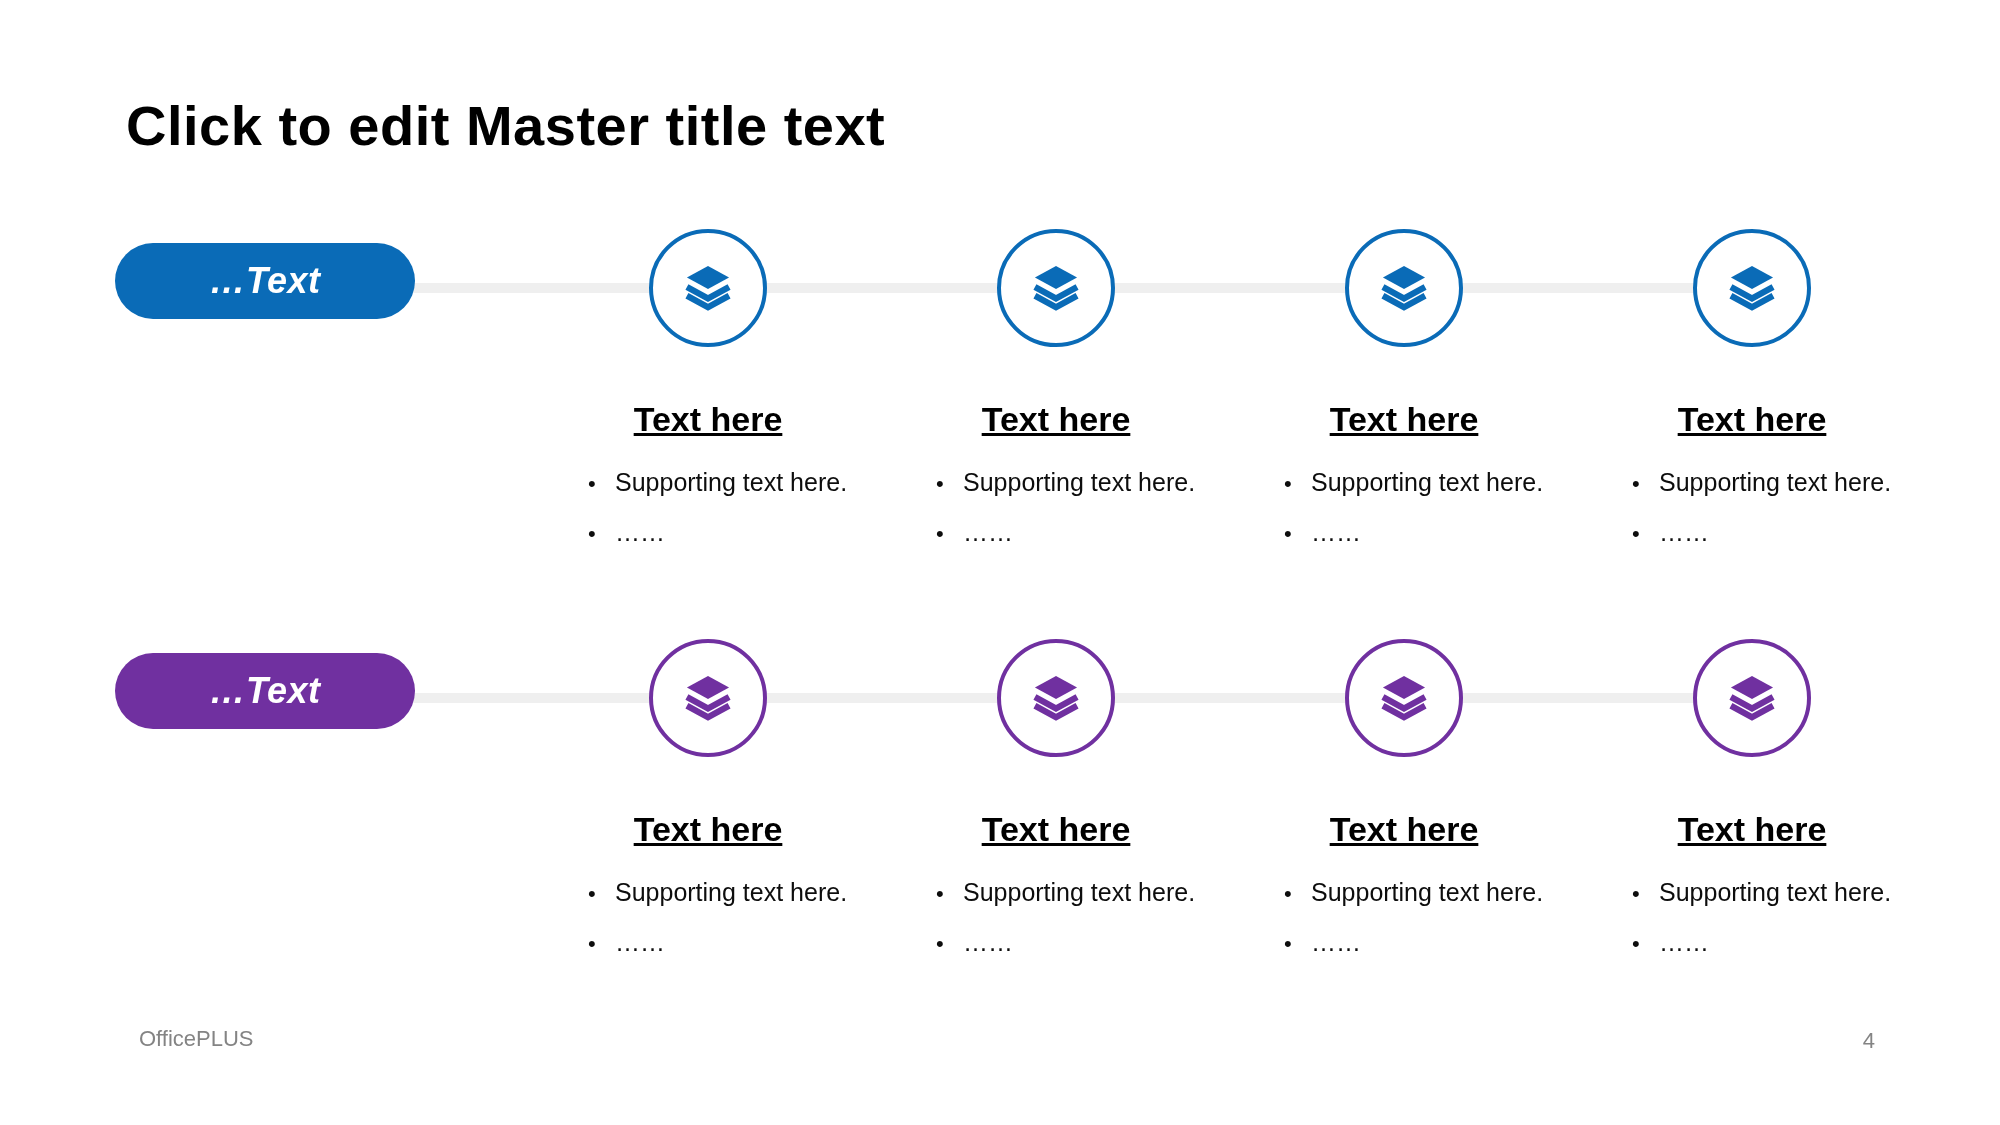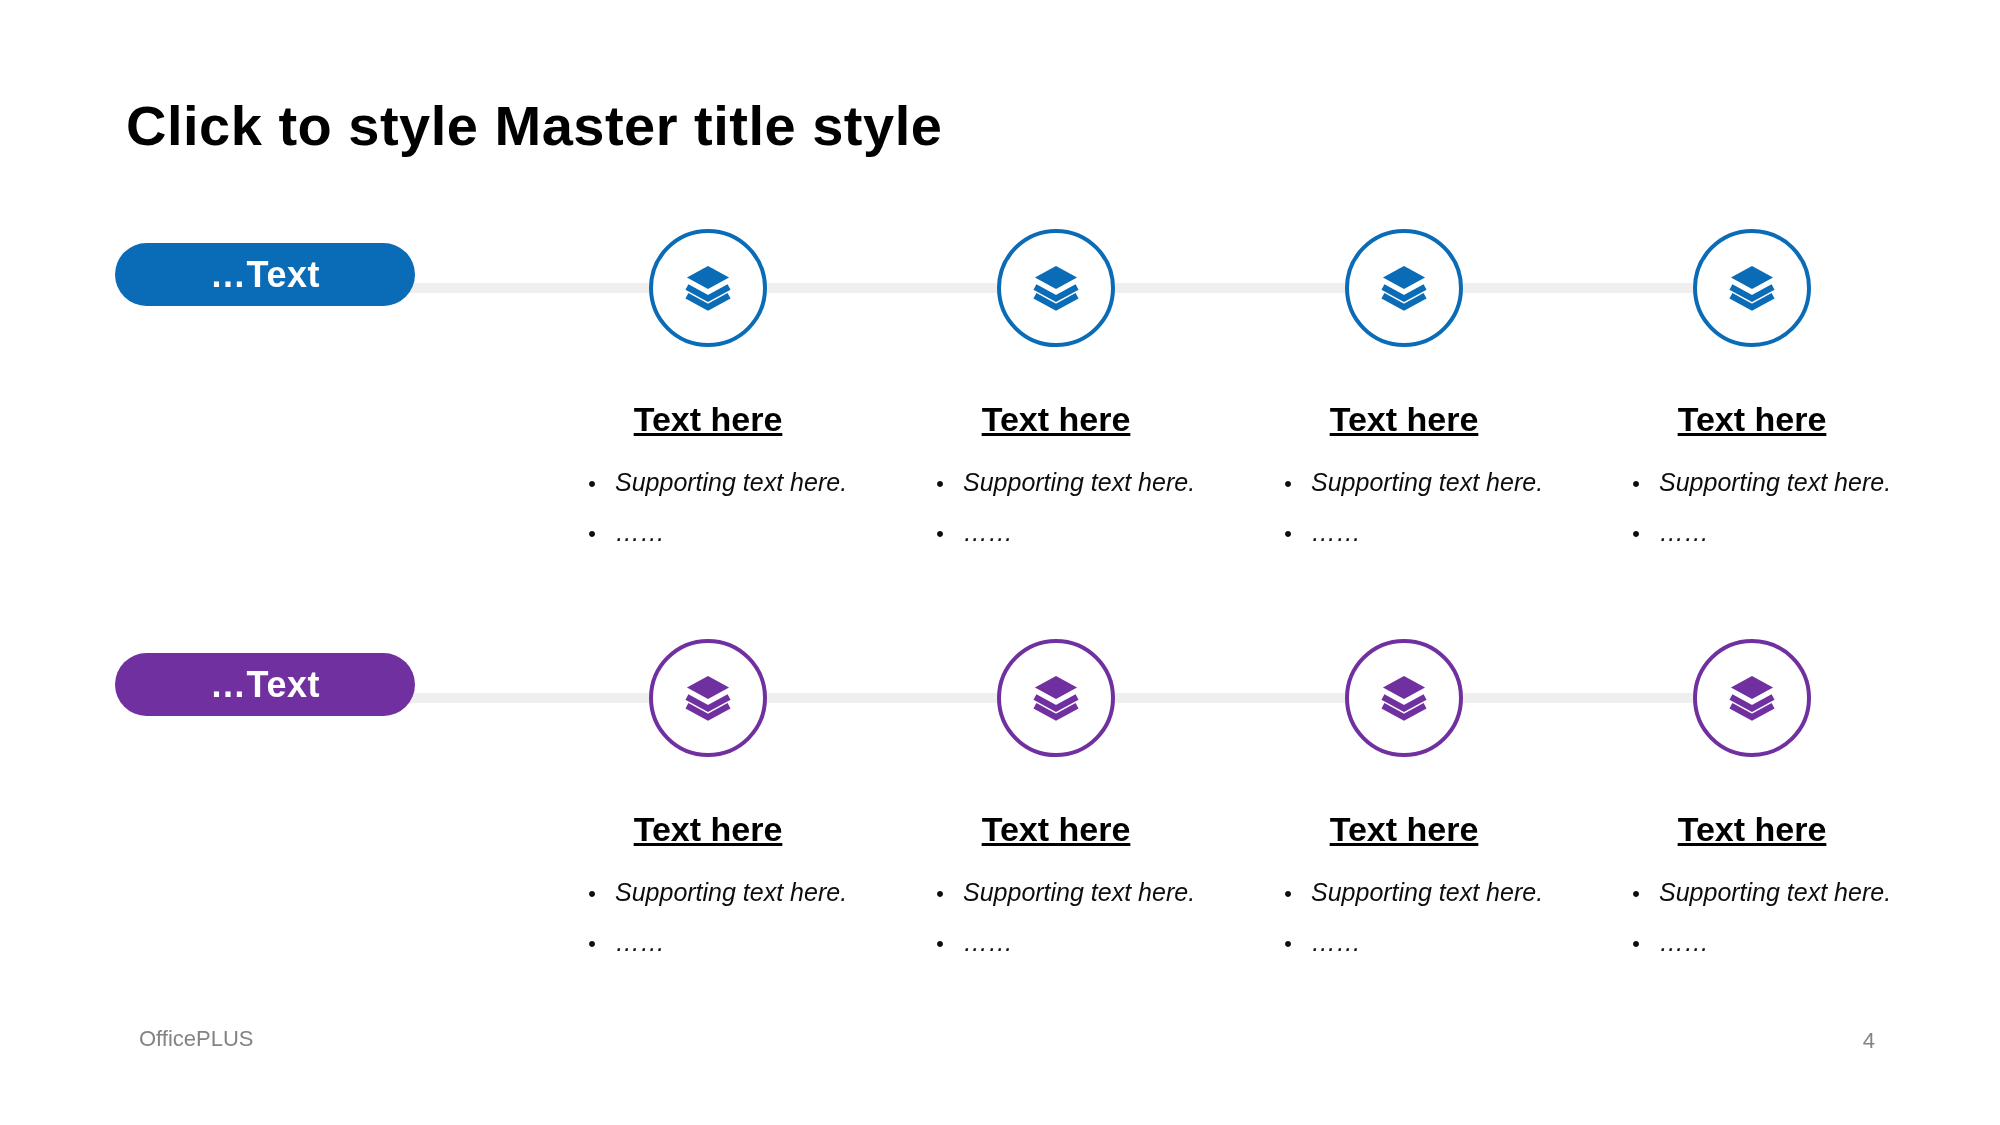--- a/index.html
+++ b/index.html
@@ -36,26 +36,27 @@
     width: 1432px;
     height: 10px;
     background: var(--connector-gray);
     border-radius: 5px;
   }
   .pill {
     position: absolute;
     left: 115px;
     top: 243px;
     width: 300px;
-    height: 63px;
+    height: 76px;
     border-radius: 45px;
     background: var(--accent);
     display: flex;
     align-items: center;
     justify-content: center;
+    font-style: italic;
   }
   .pill-label {
     color: #ffffff;
     font-size: 36px;
     font-weight: bold;
     letter-spacing: 0.5px;
   }
   .item-col {
     position: absolute;
     top: 229px;
@@ -86,21 +87,20 @@
     font-size: 34px;
     font-weight: bold;
     color: #000000;
     line-height: 42px;
     text-decoration: underline;
   }
   .bullets {
     list-style: none;
     margin: 18px 0 0 0;
     padding: 0 0 0 45px;
-    font-style: italic;
   }
   .bullets li {
     position: relative;
     font-size: 25px;
     line-height: 48px;
     color: #0d0d0d;
     white-space: nowrap;
   }
   .bullets .dot {
     display: inline-block;
@@ -129,21 +129,21 @@
 <svg class="svg-defs" xmlns="http://www.w3.org/2000/svg" aria-hidden="true">
   <symbol id="layers-glyph" viewBox="0 0 52 47">
     <path d="M26 0 L48 12 L26 24 L4 12 Z" fill="currentColor"></path>
     <path d="M4 22 L26 34 L48 22" fill="none" stroke="currentColor" stroke-width="6.5"></path>
     <path d="M4 31 L26 43 L48 31" fill="none" stroke="currentColor" stroke-width="6.5"></path>
   </symbol>
 </svg>
 
 <div class="slide">
 
-  <h1 class="title">Click to style Master title style</h1>
+  <h1 class="title">Click to edit Master title text</h1>
 
   <div class="band row-1 theme-blue">
     <div class="connector"></div>
     <div class="pill">
       <span class="pill-label">…Text</span>
     </div>
 
     <div class="item-col c-1">
       <div class="circle">
         <span>

